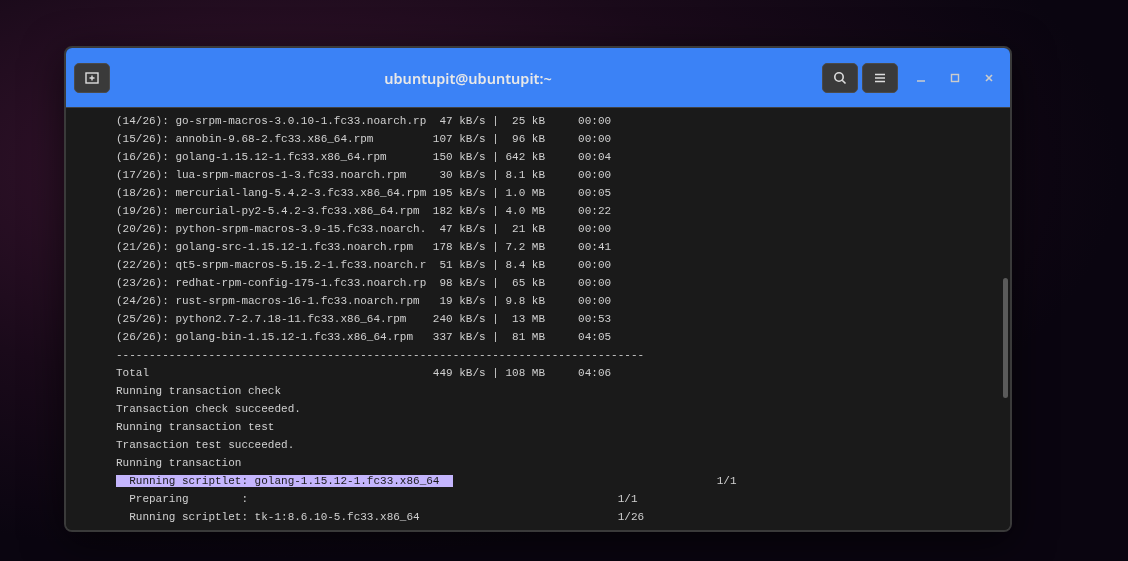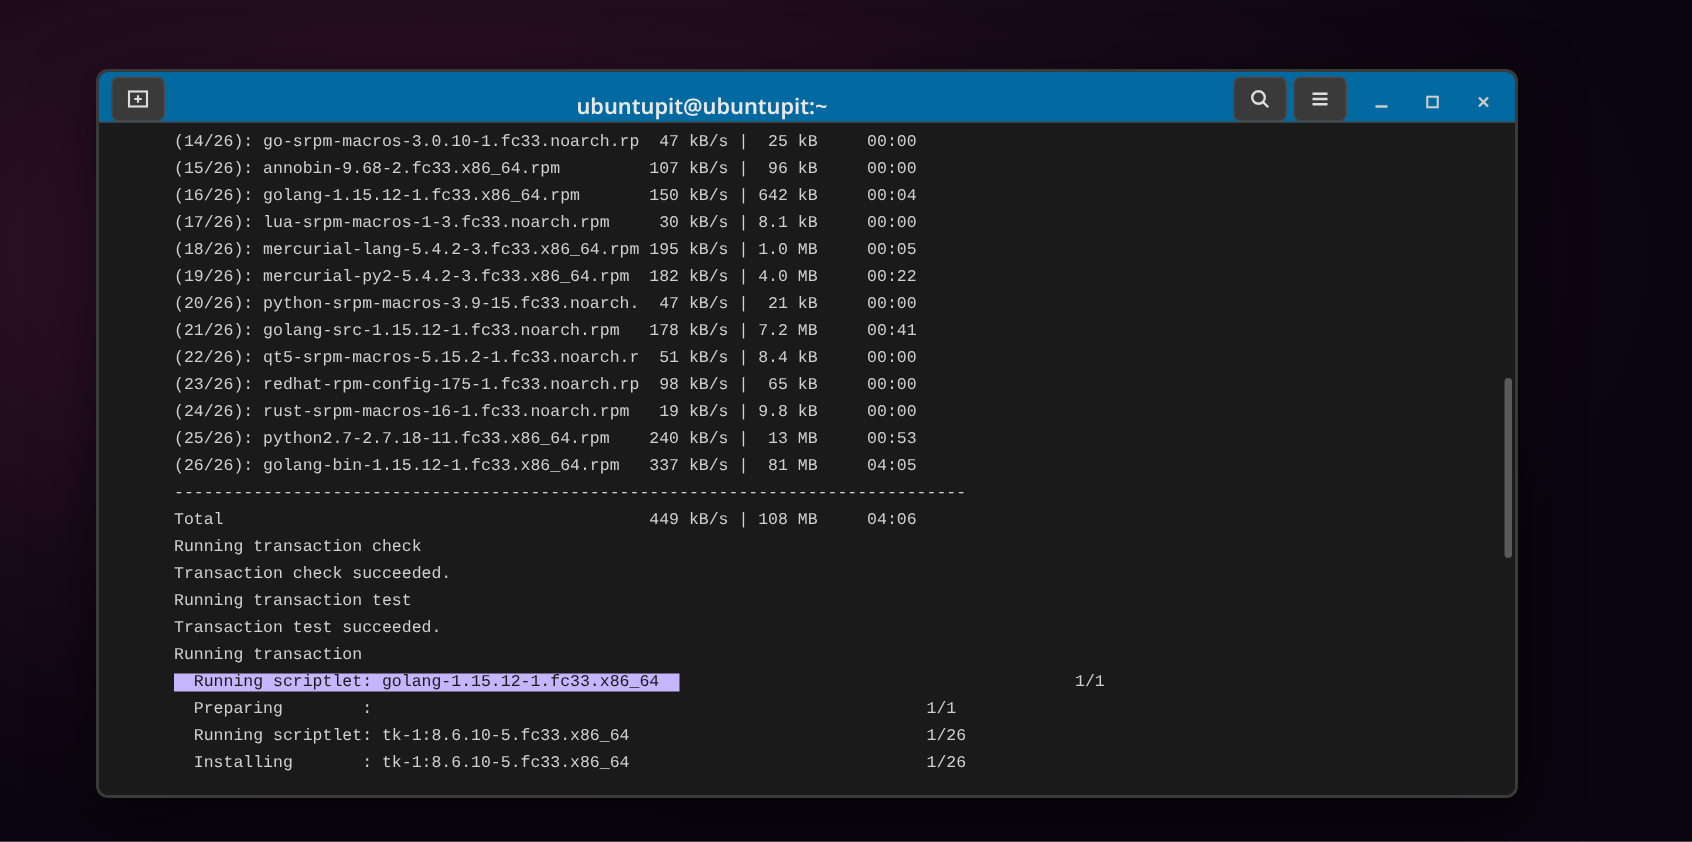--- a/index.html
+++ b/index.html
@@ -19,25 +19,25 @@
       height: 486px;
       background: #1e1e1e;
       border: 2px solid #3a3a3a;
       border-radius: 8px;
       overflow: hidden;
       box-shadow: 0 10px 40px rgba(0,0,0,0.6);
       display: flex;
       flex-direction: column;
     }
     .titlebar {
-      height: 34px;
-      background: #0369a1;
+      height: 60px;
+      background: #3b82f6;
       border-bottom: 1px solid #404040;
       display: flex;
-      align-items: flex-end;
+      align-items: center;
       padding: 0 8px;
       flex-shrink: 0;
     }
     .titlebar-btn {
       width: 36px;
       height: 30px;
       background: #3a3a3a;
       border: 1px solid #4a4a4a;
       border-radius: 5px;
       display: flex;

